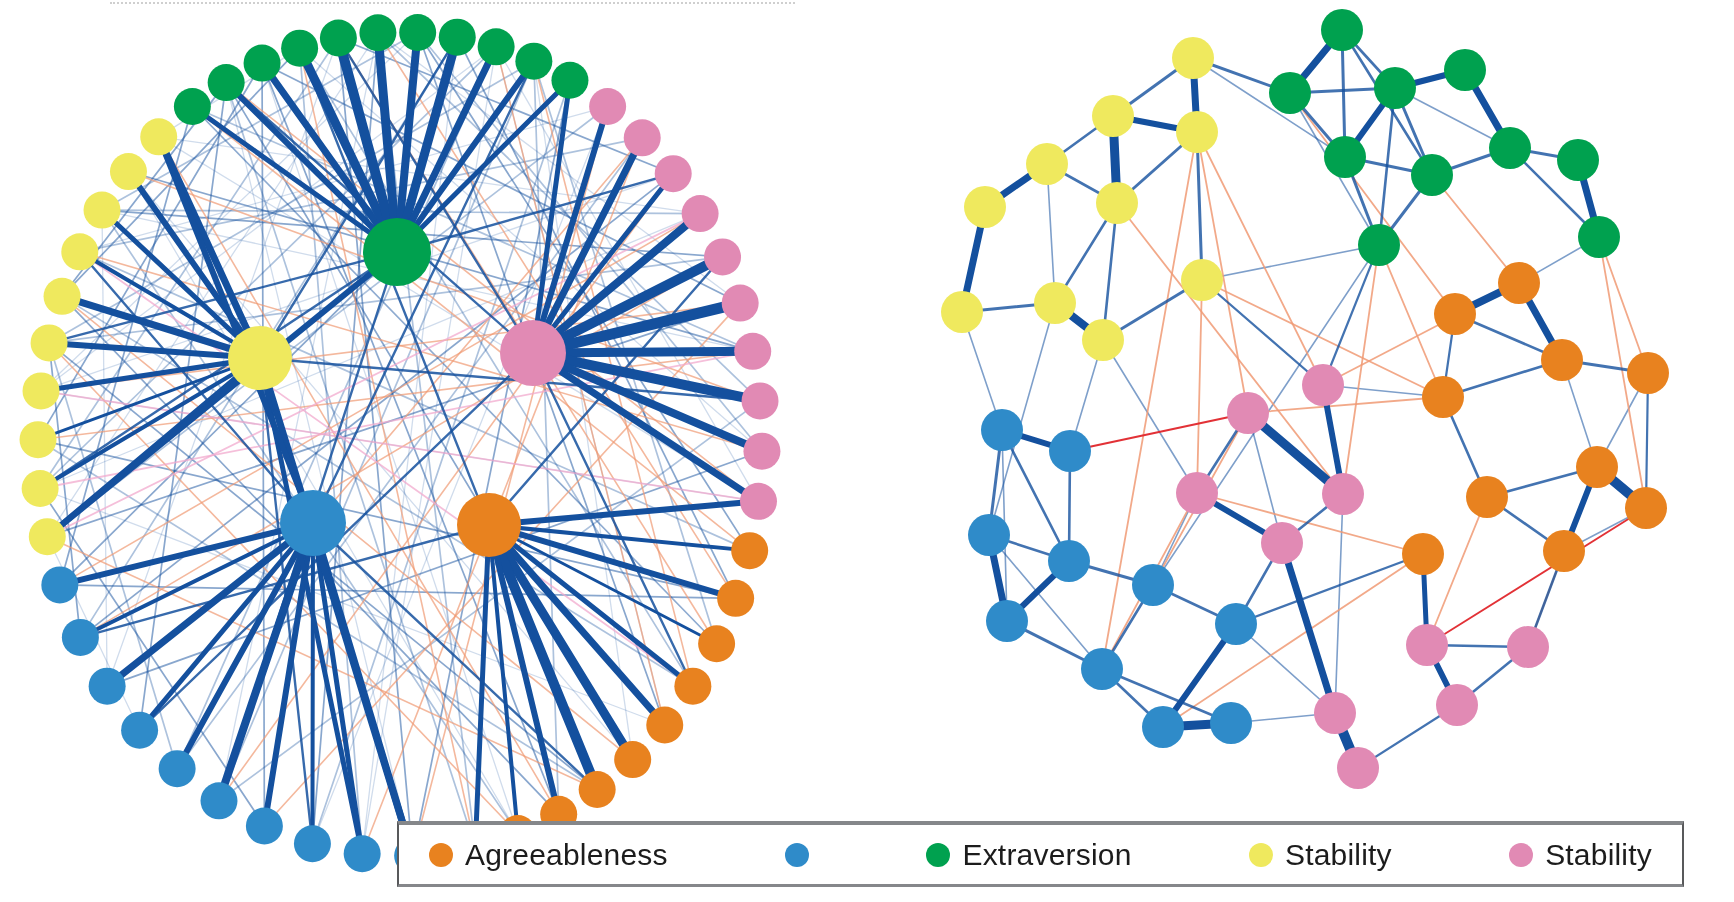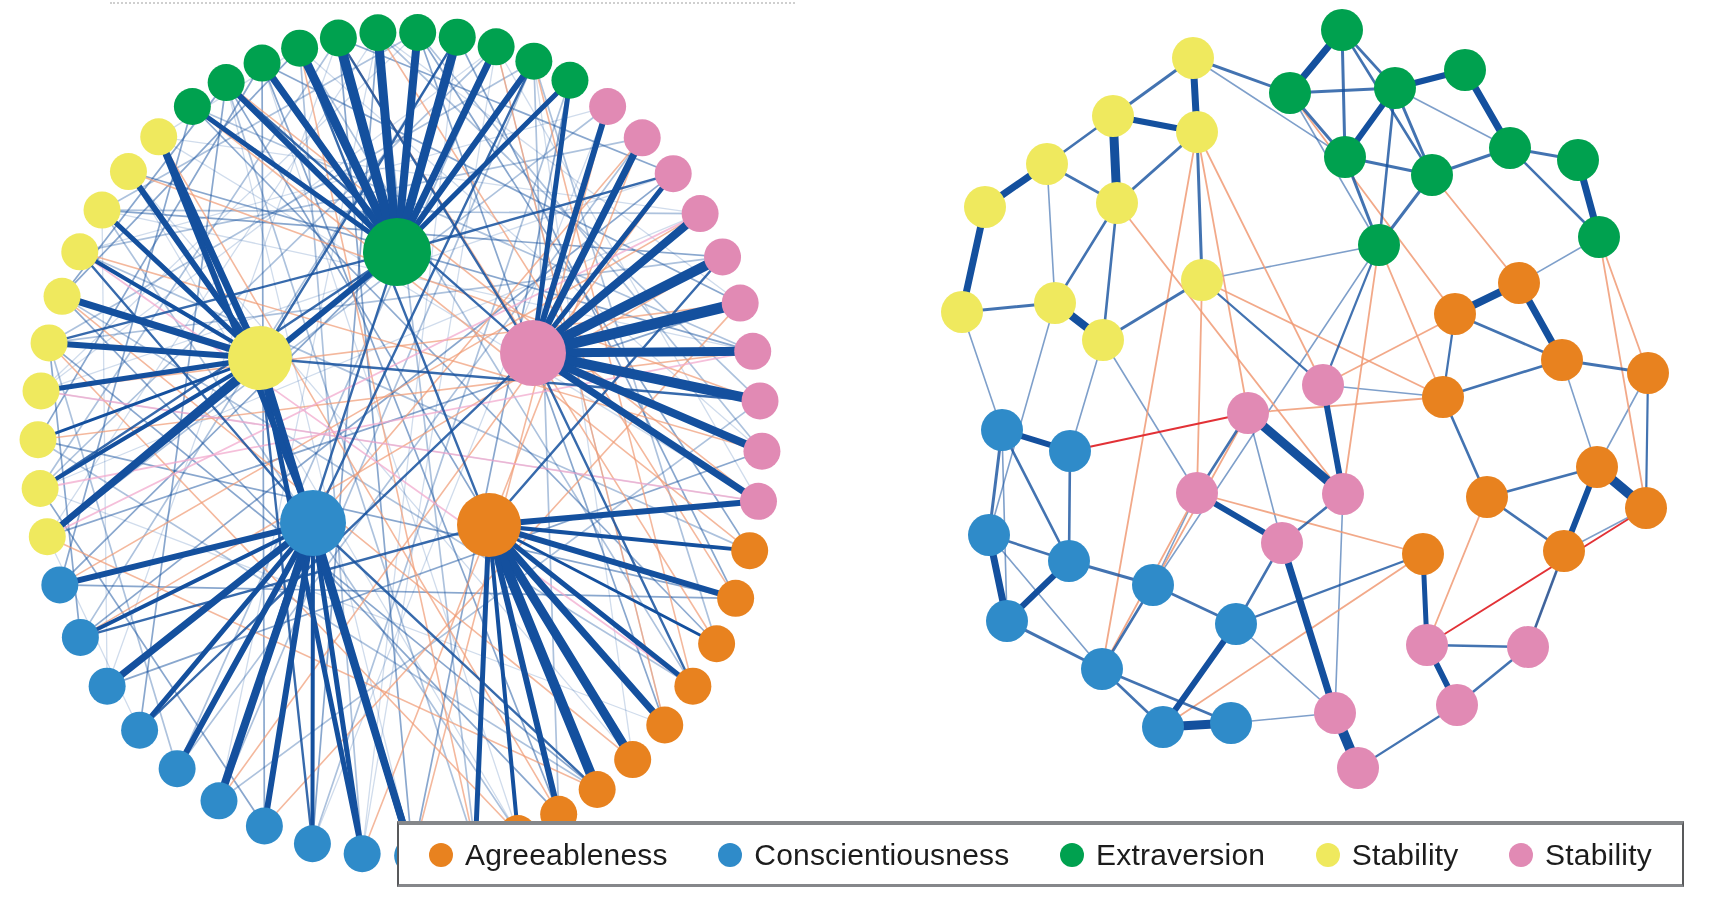--- a/index.html
+++ b/index.html
@@ -444,21 +444,20 @@
       </g>
   </svg>
 
   <div class="legend-box" id="legend-box" style="left: 397px; top: 821px; width: 1287px; height: 66px;">
     <div class="legend-item">
       <span class="legend-dot" style="background: rgb(232, 130, 31);"></span>
       <span class="legend-label">Agreeableness</span>
     </div>
     <div class="legend-item">
       <span class="legend-dot" style="background: rgb(47, 139, 201);"></span>
-      <span class="legend-label">Conscientiousness</span>
     </div>
     <div class="legend-item">
       <span class="legend-dot" style="background: rgb(0, 161, 79);"></span>
       <span class="legend-label">Extraversion</span>
     </div>
     <div class="legend-item">
       <span class="legend-dot" style="background: rgb(239, 233, 94);"></span>
       <span class="legend-label">Stability</span>
     </div>
     <div class="legend-item">

